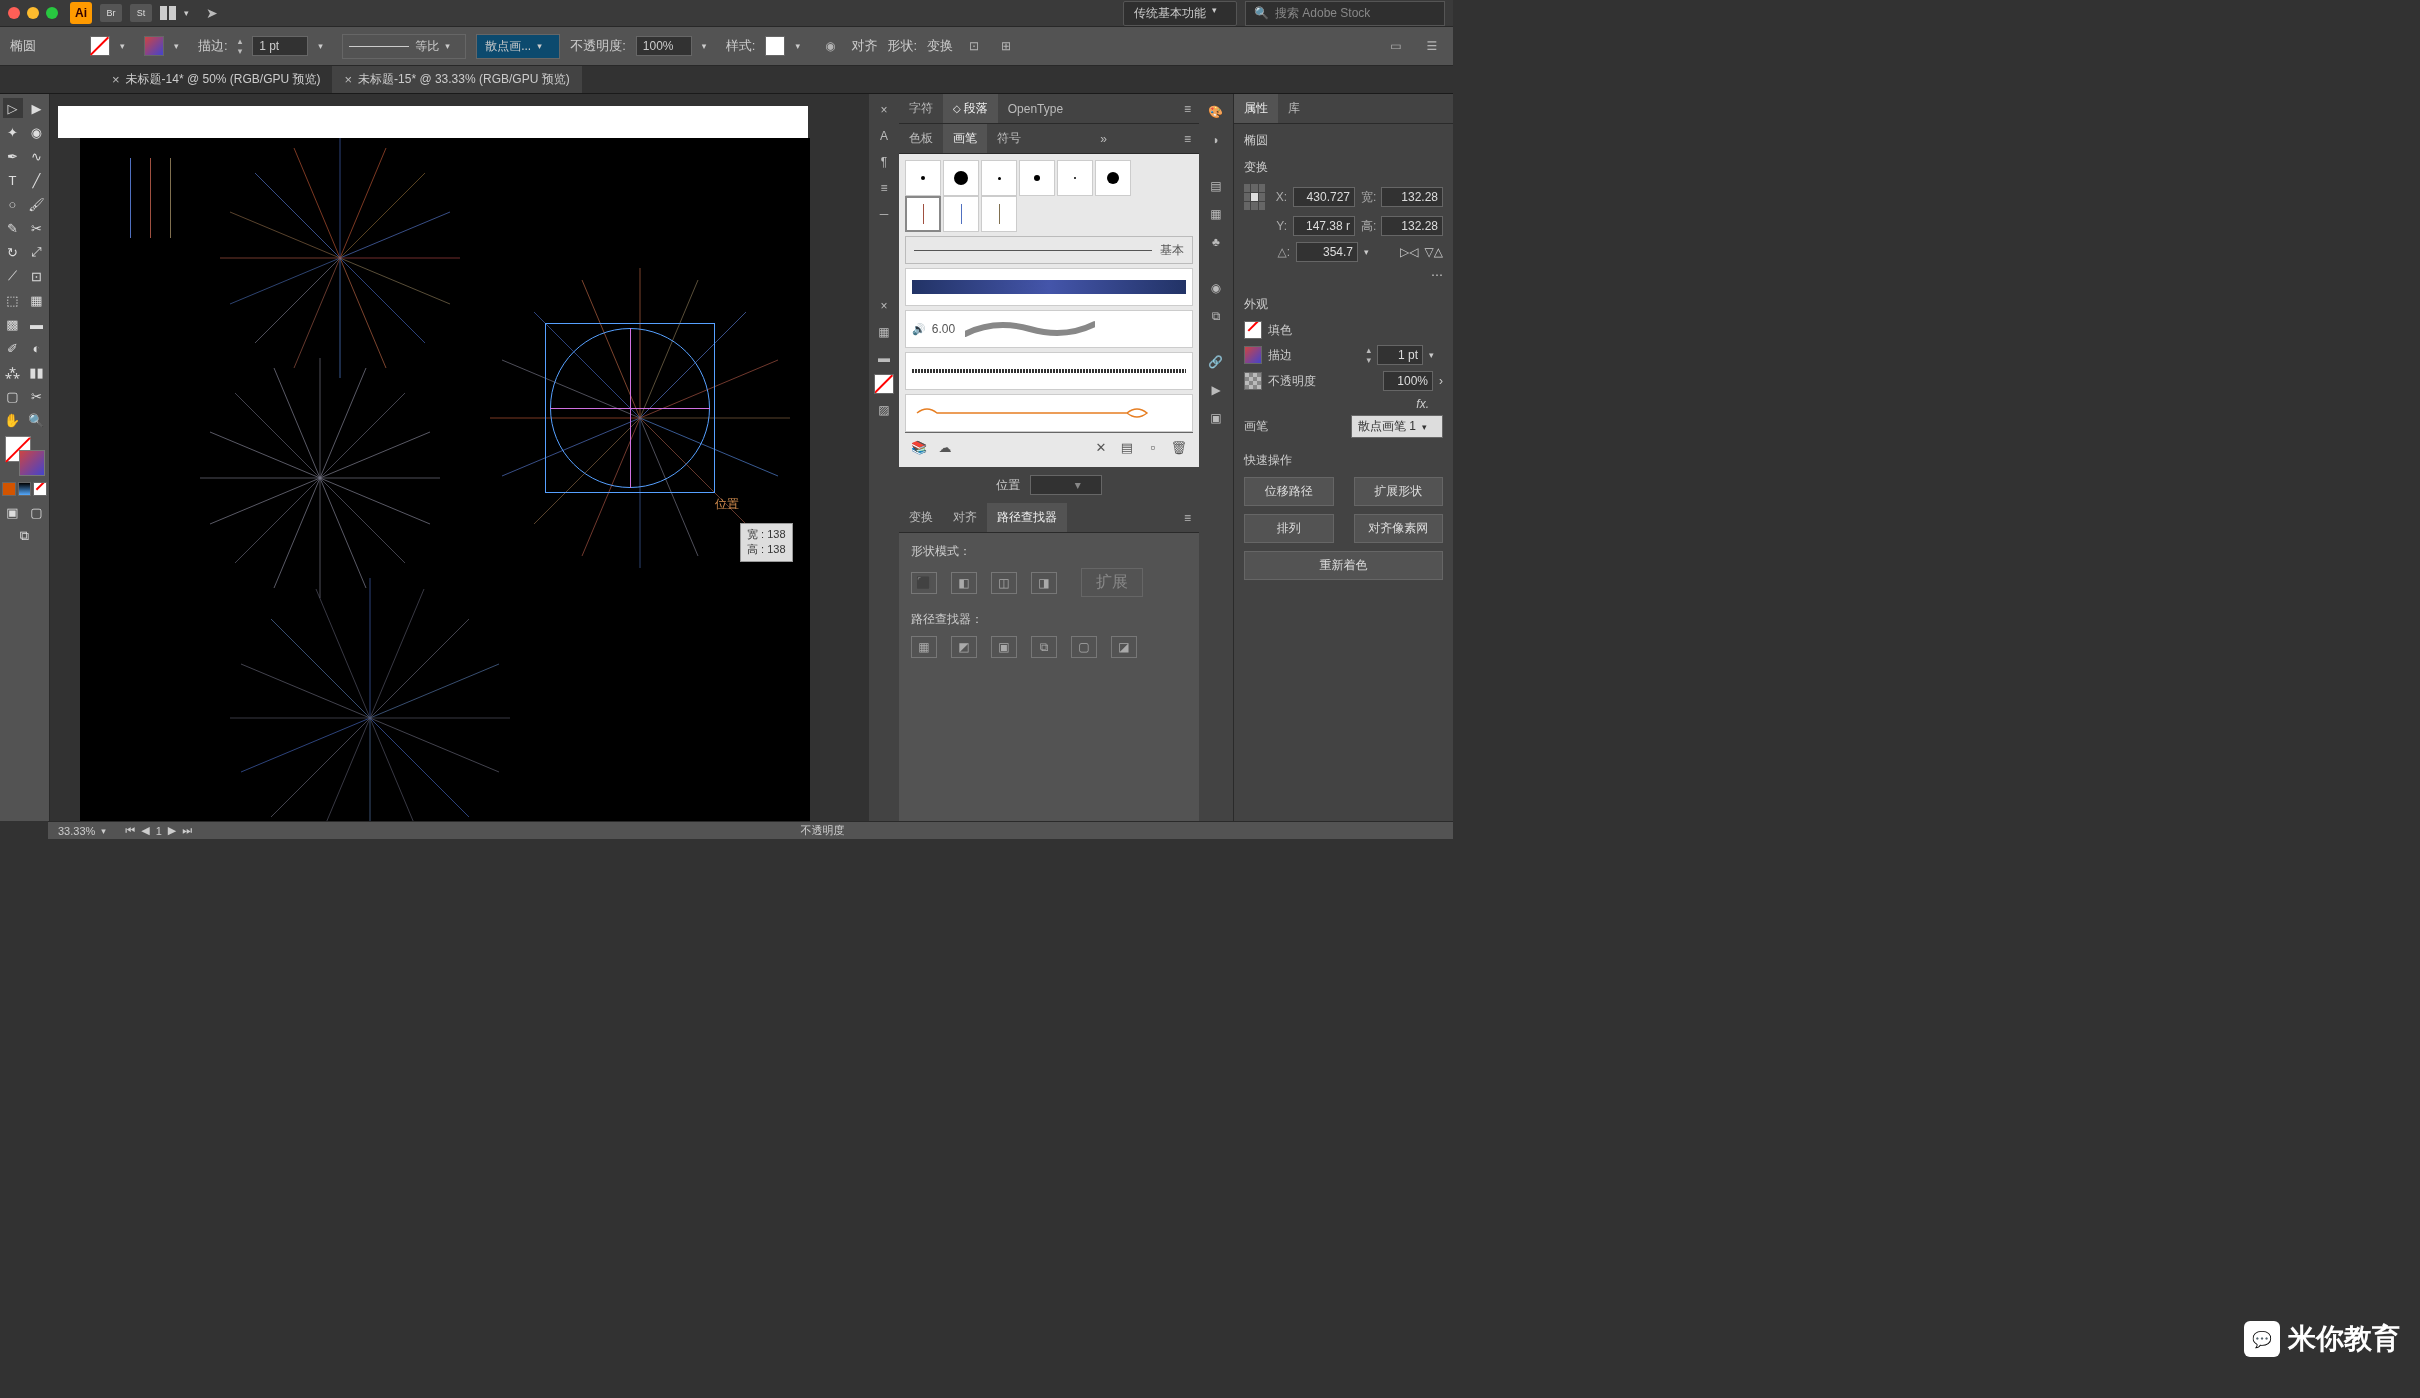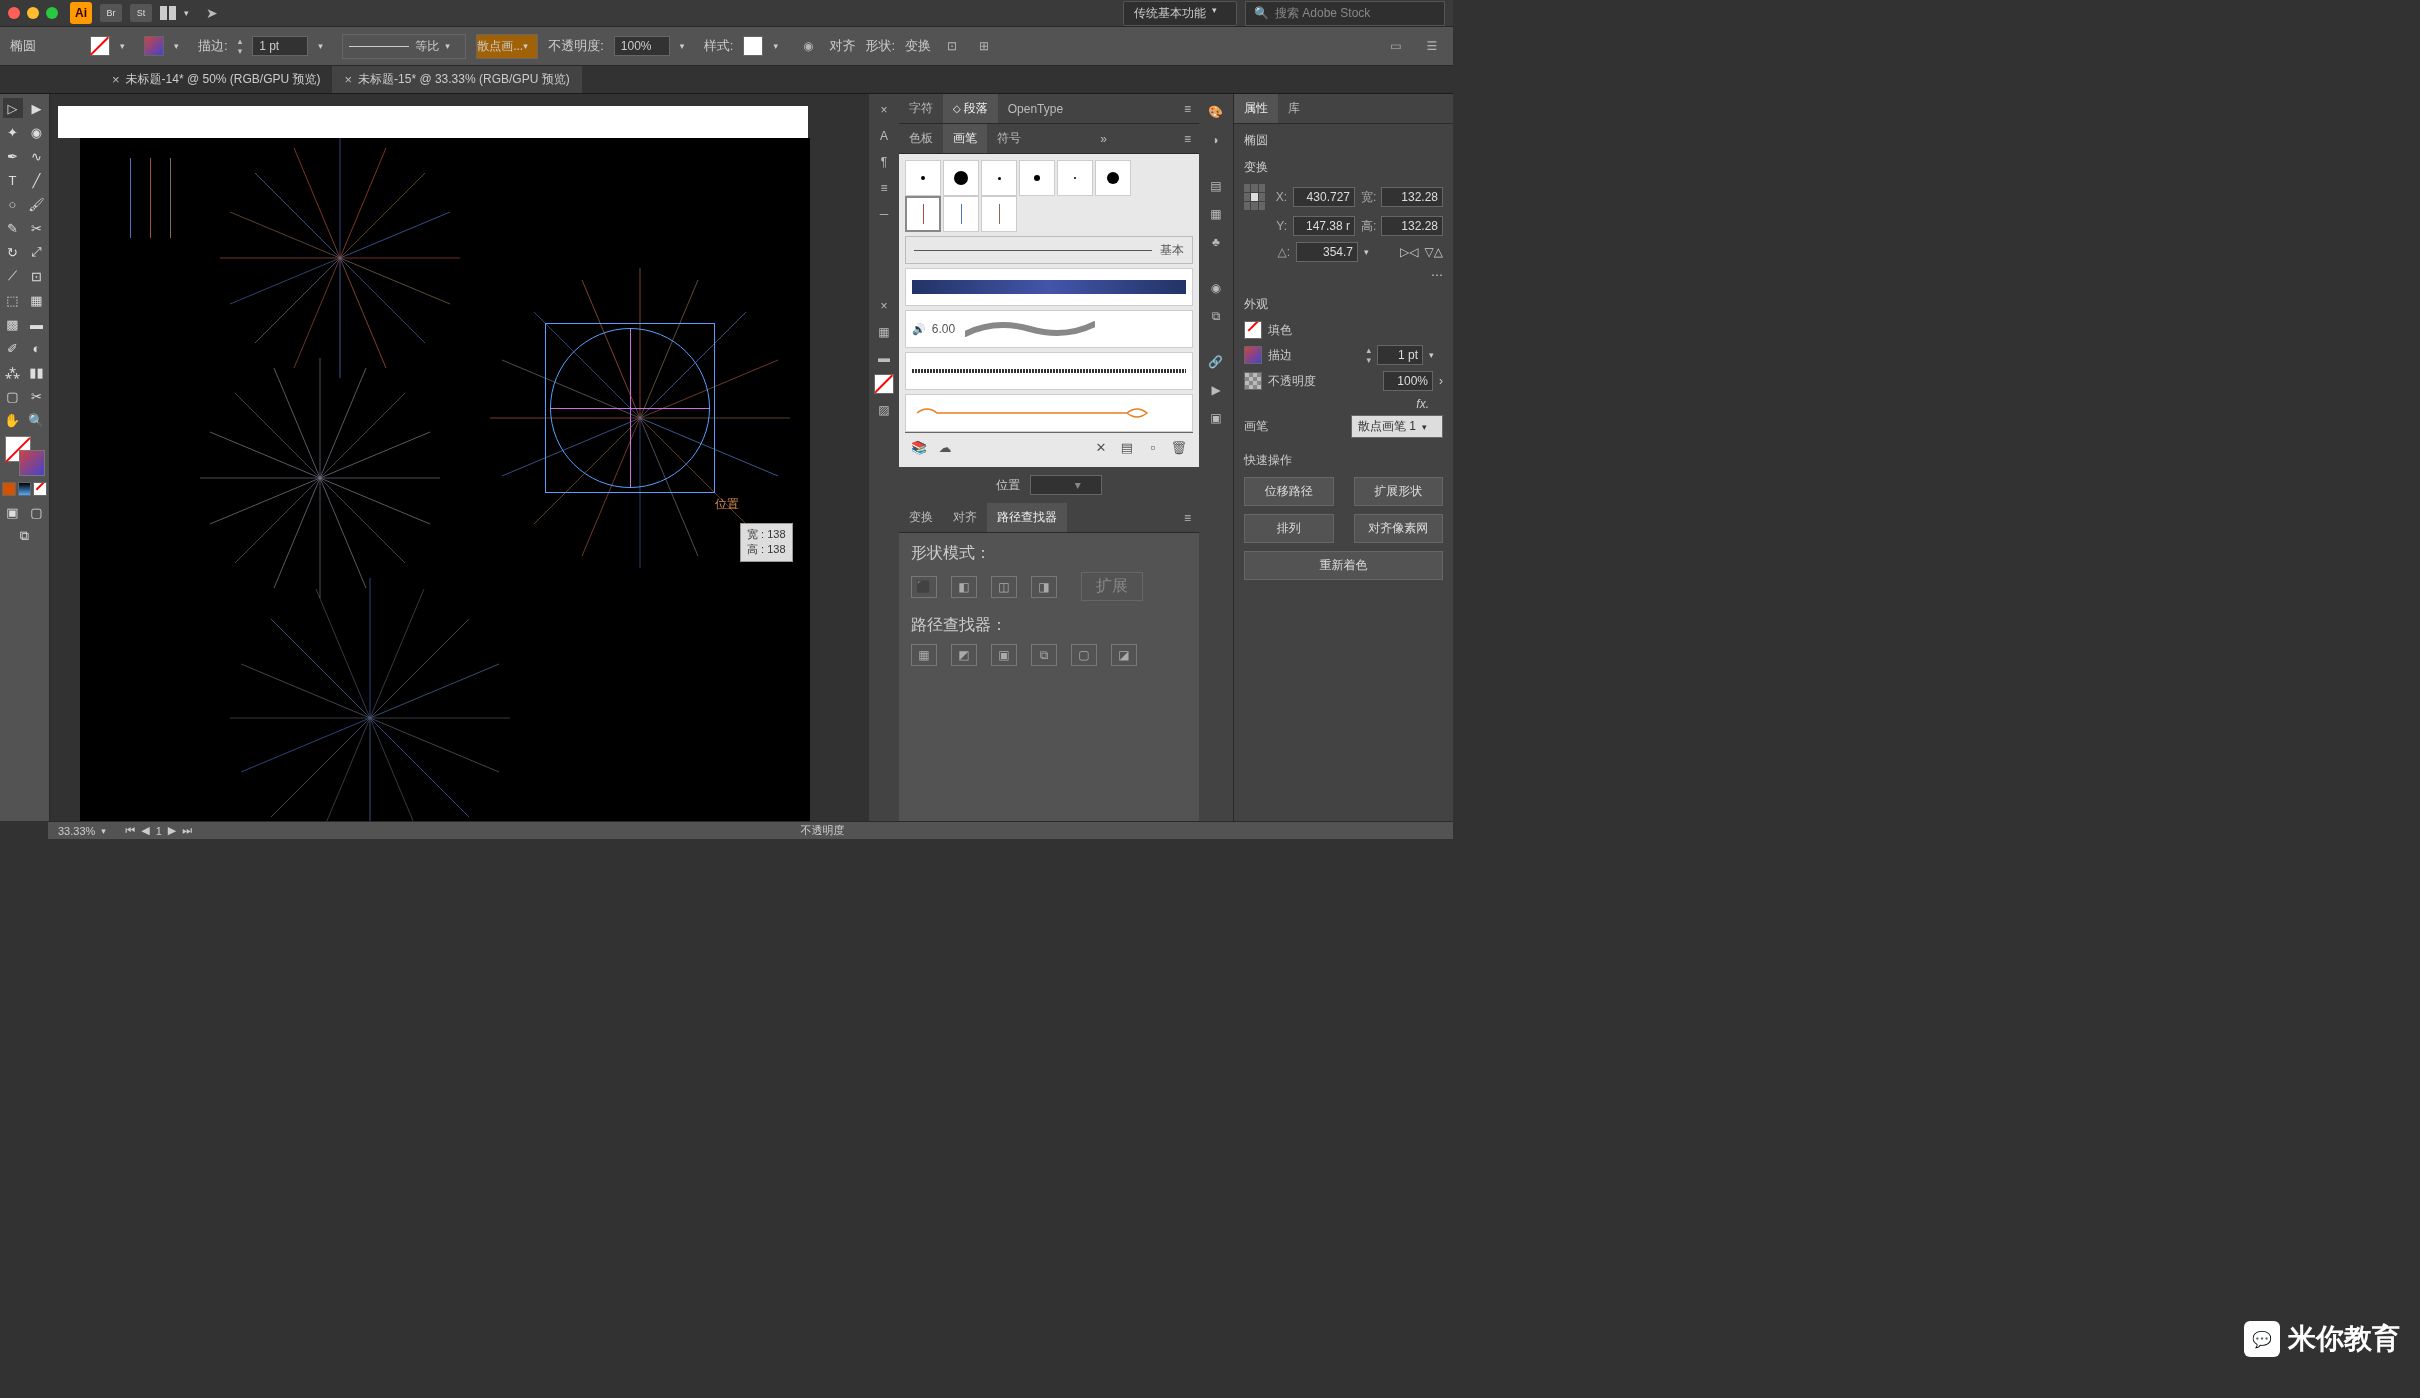--- a/index.html
+++ b/index.html
@@ -77,21 +77,21 @@
 .brush-row { display: flex; gap: 2px; }
 .brush-cell { width: 36px; height: 36px; background: #fff; border: 1px solid #ccc; display: flex; align-items: center; justify-content: center; }
 .dot { border-radius: 50%; background: #000; }
 .brush-basic { background: #e8e8e8; border: 1px solid #bbb; height: 28px; display: flex; align-items: center; padding: 0 8px; color: #555; font-size: 12px; margin-top: 4px; }
 .brush-basic .line { flex: 1; height: 1px; background: #555; margin-right: 8px; }
 .brush-stroke-row { background: #fff; border: 1px solid #ccc; height: 38px; margin-top: 4px; display: flex; align-items: center; padding: 0 6px; position: relative; }
 .position-row { background: #434343; display: flex; align-items: center; justify-content: center; padding: 8px; gap: 10px; }
 .pos-field { background: #323232; border: 1px solid #666; padding: 2px 20px; color: #888; font-size: 12px; }
 
 .pathfinder-body { padding: 10px 12px; color: #ccc; }
-.pf-label { font-size: 16px; margin-bottom: 8px; font-family: Liberation Mono, monospace; }
+.pf-label { font-size: 12px; margin-bottom: 8px; font-family: Liberation Mono, monospace; }
 .pf-row { display: flex; gap: 14px; align-items: center; }
 .pf-btn { width: 26px; height: 22px; border: 1px solid #777; background: #535353; color: #aaa; display: flex; align-items: center; justify-content: center; font-size: 12px; }
 .pf-expand { margin-left: 10px; background: #535353; border: 1px solid #666; padding: 3px 14px; color: #888; font-size: 16px; }
 
 
 .right-dock { width: 220px; background: #434343; display: flex; flex-direction: column; border-left: 1px solid #2a2a2a; }
 .right-icons-col { width: 34px; background: #434343; display: flex; flex-direction: column; gap: 8px; padding: 8px 6px; align-items: center; }
 .prop-body { padding: 8px 10px; color: #ccc; font-size: 12px; }
 .prop-section { margin-bottom: 14px; }
 .prop-row { display: flex; align-items: center; gap: 6px; margin-bottom: 6px; }
@@ -153,21 +153,21 @@
   <span class="drop">▾</span>
   <span class="ctrl-label">描边:</span>
   <span style="color:#bbb;font-size:9px">▴<br>▾</span>
   <input class="ctrl-input" value="1 pt" style="">
   <span class="drop">▾</span>
   <div style="display:flex;align-items:center;gap:6px;border:1px solid #666;padding:3px 6px;background:#535353">
     <div class="line-preview"></div>
     <span>等比</span>
     <span class="drop">▾</span>
   </div>
-  <div style="display:flex;align-items:center;border:1px solid #666;padding:3px 0;background:#a16207">
+  <div style="display:flex;align-items:center;gap:6px;border:1px solid #666;padding:3px 8px;background:#0c4a6e">
     <span>散点画...</span>
     <span class="drop">▾</span>
   </div>
   <span class="ctrl-label">不透明度:</span>
   <input class="ctrl-input" value="100%" style="">
   <span class="drop">▾</span>
   <span class="ctrl-label">样式:</span>
   <div class="ctrl-swatch white-sw"></div>
   <span class="drop">▾</span>
   <div class="ctrl-ico">◉</div>

